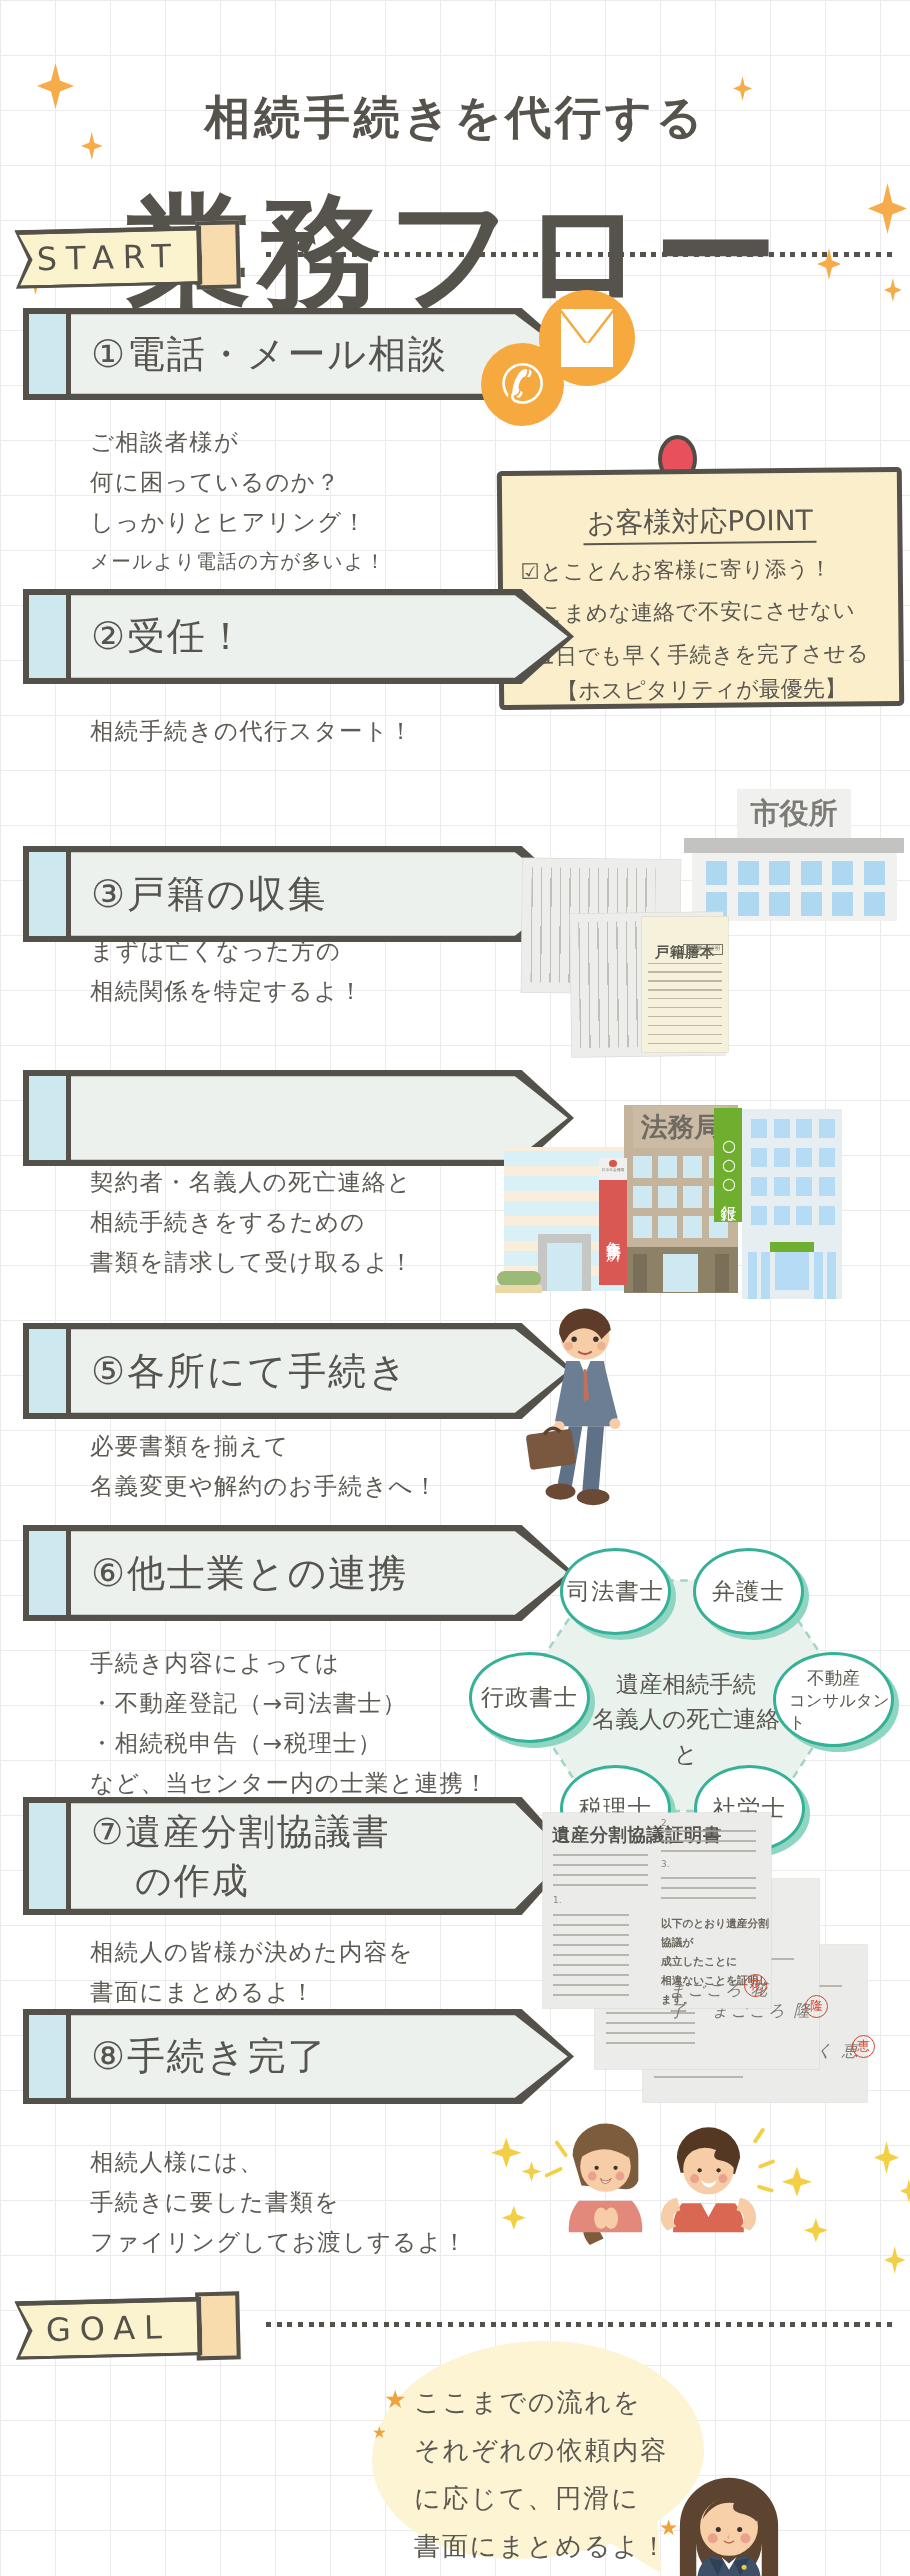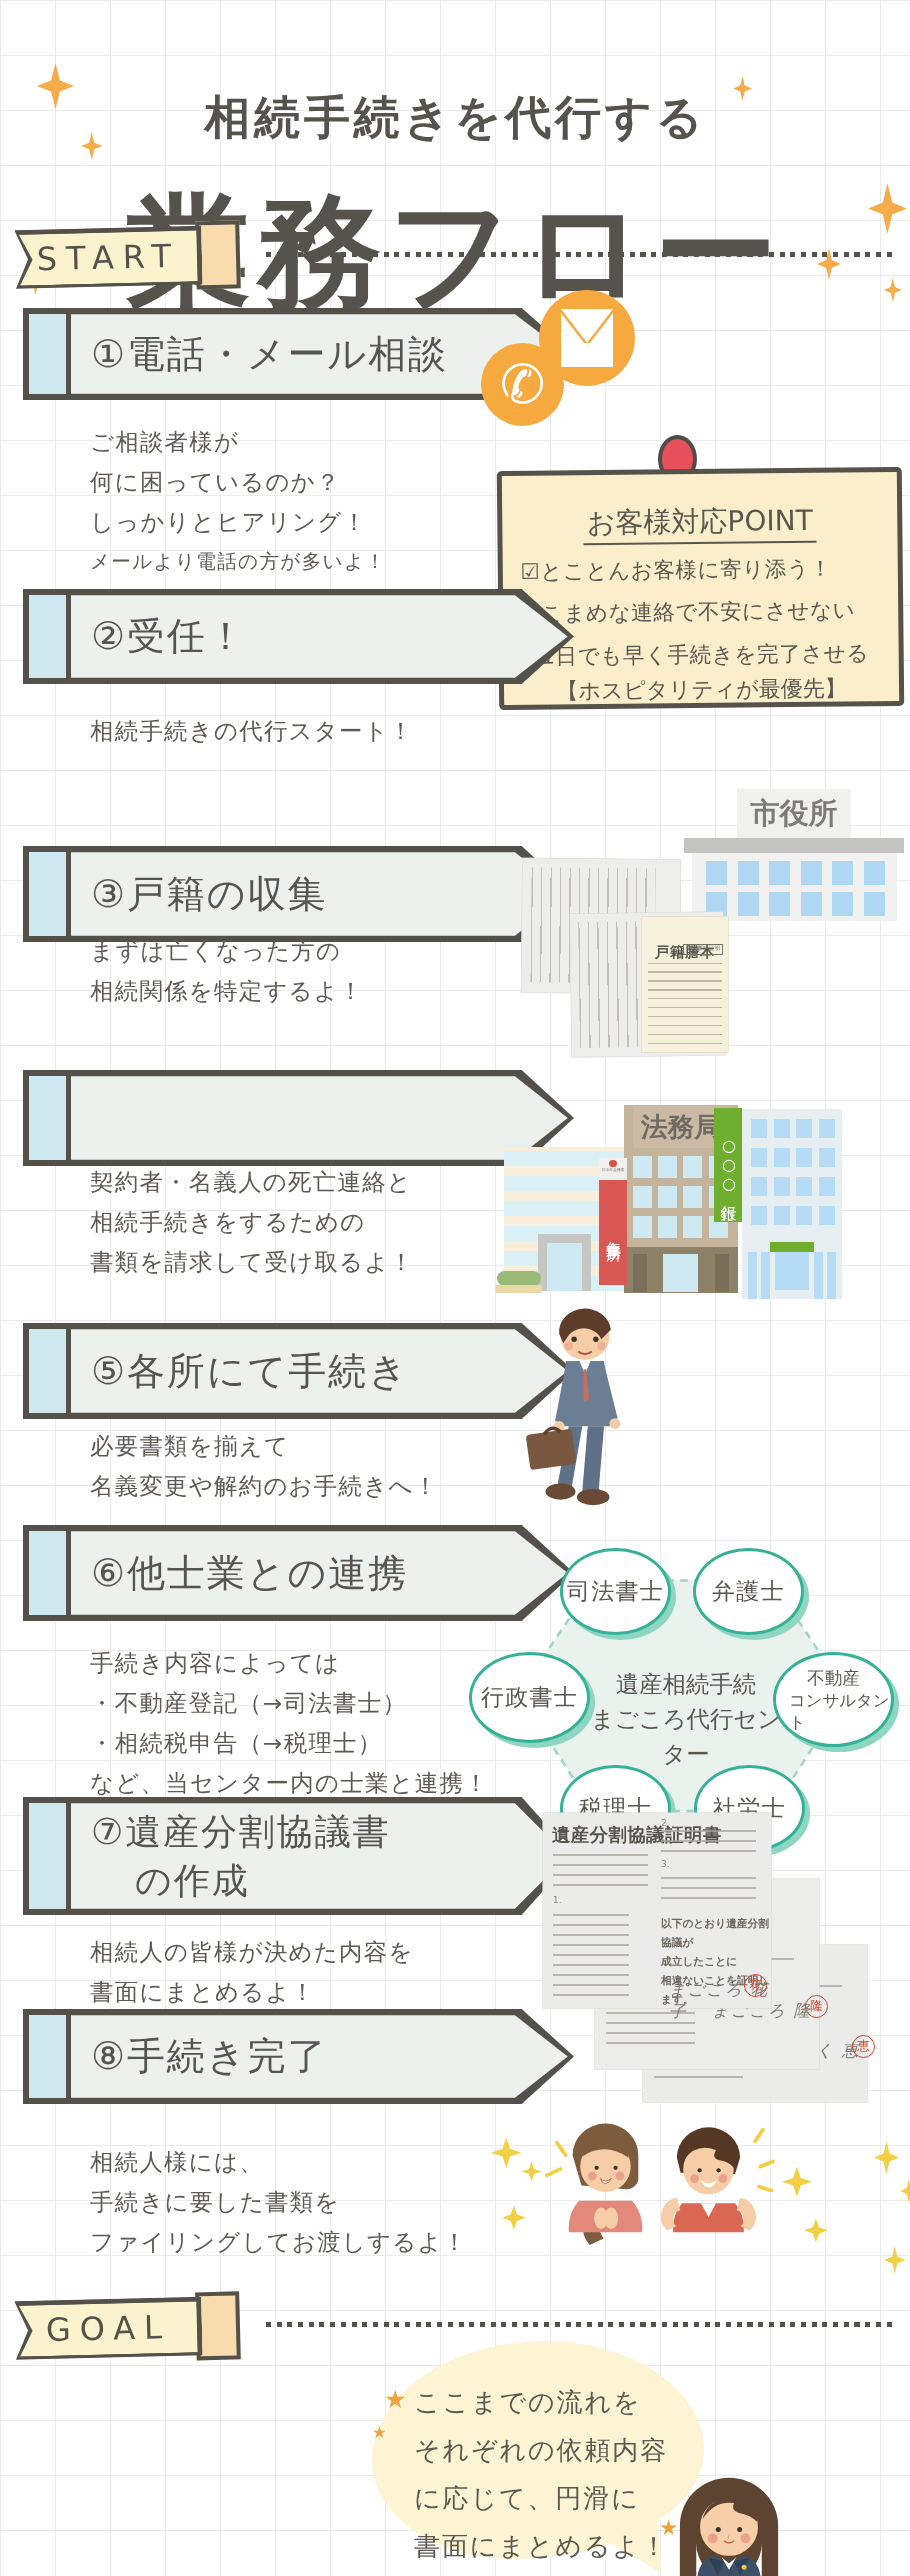--- a/index.html
+++ b/index.html
@@ -299,21 +299,21 @@
     <div>・不動産登記（→司法書士）</div>
     <div>・相続税申告（→税理士）</div>
     <div>など、当センター内の士業と連携！</div>
   </div>
 
   <svg class="abs" style="left:506px;top:1536px;" width="354" height="329" viewBox="0 0 560 520">
     <polygon points="20,250 140,70 420,70 540,250 420,435 140,435" fill="#e9f2ec" stroke="#9fd6c3" stroke-width="4" stroke-dasharray="12 10"></polygon>
   </svg>
   <div class="abs" style="left:585px;top:1667px;width:202px;text-align:center;font-size:23.4px;line-height:35px;color:#5a574f;">
     <div>遺産相続手続</div>
-    <div>まごころ代行センター</div>
+    <div>名義人の死亡連絡と</div>
   </div>
   <div class="node" style="left:560px;top:1548px;width:111px;height:87px;">
       <span>司法書士</span>
     </div>
   <div class="node" style="left:693px;top:1548px;width:111px;height:87px;">
       <span>弁護士</span>
     </div>
   <div class="node" style="left:469px;top:1652px;width:121px;height:91px;">
       <span>行政書士</span>
     </div>

